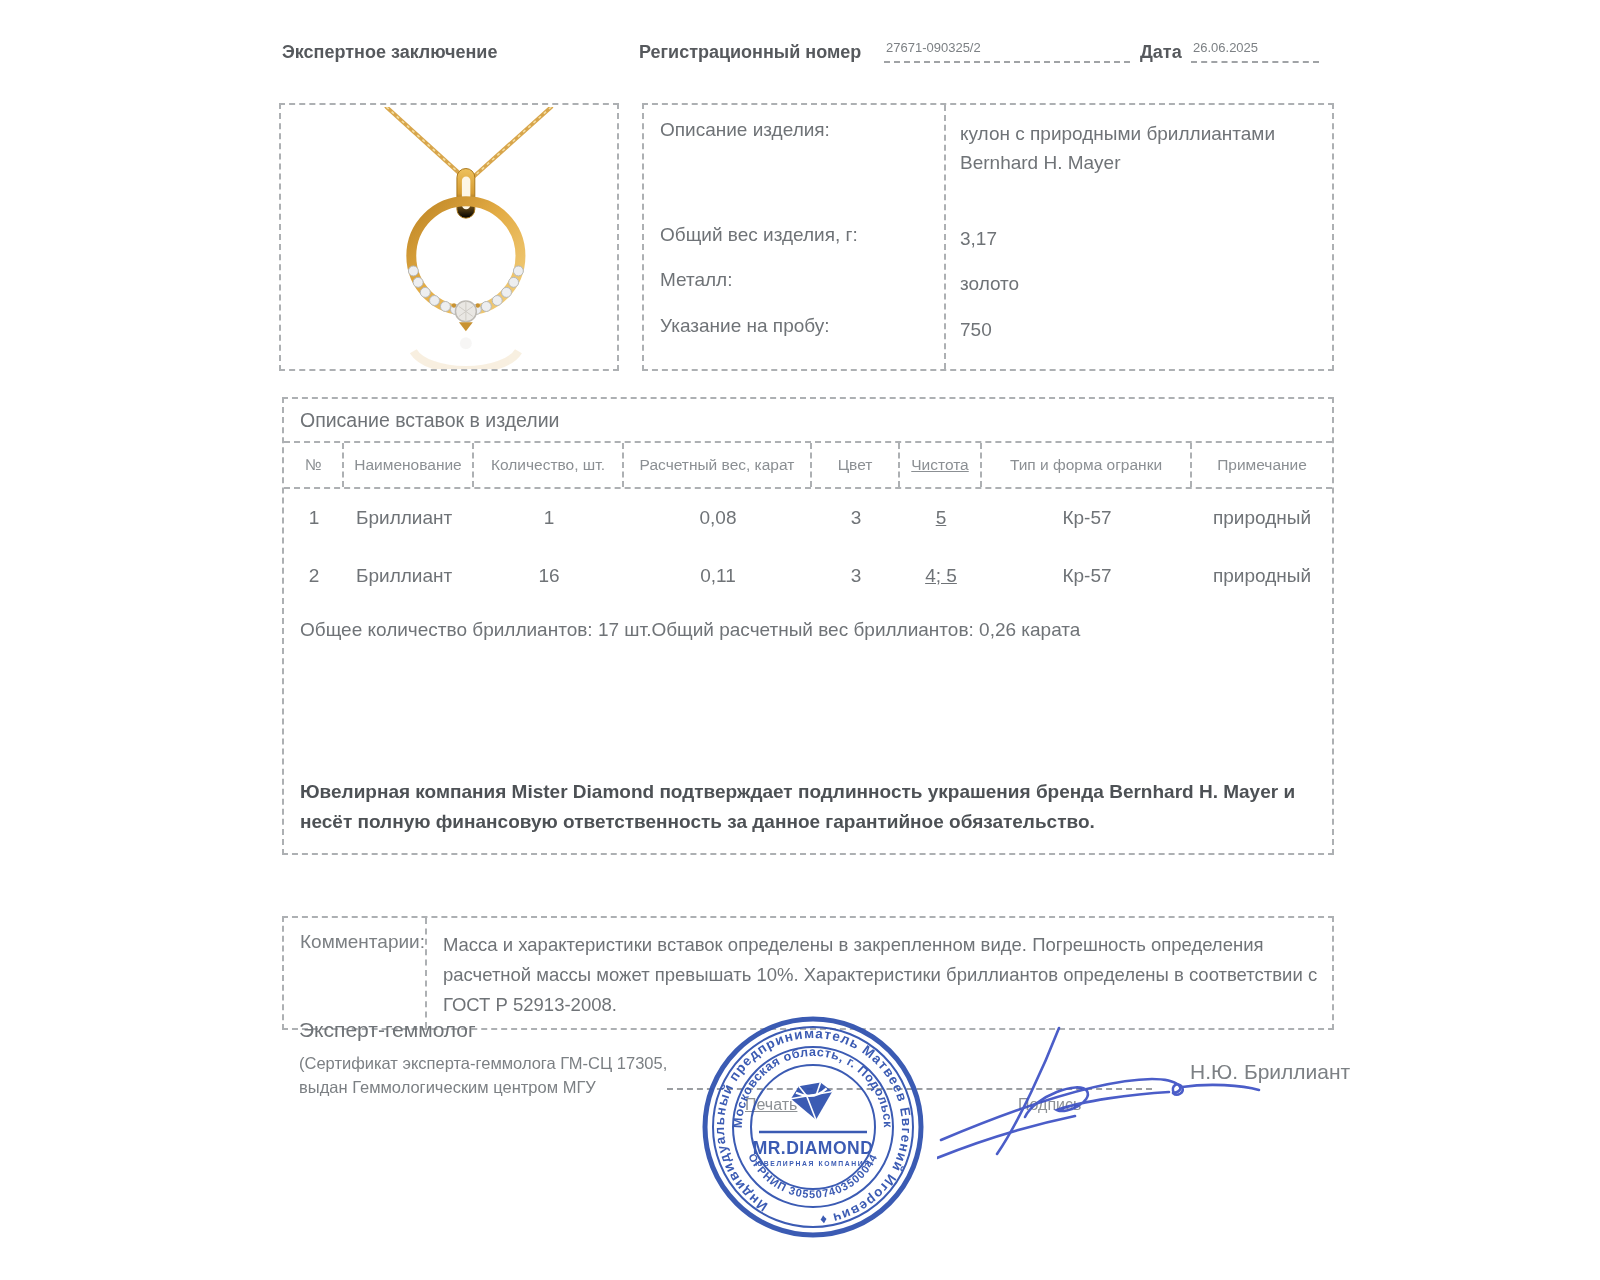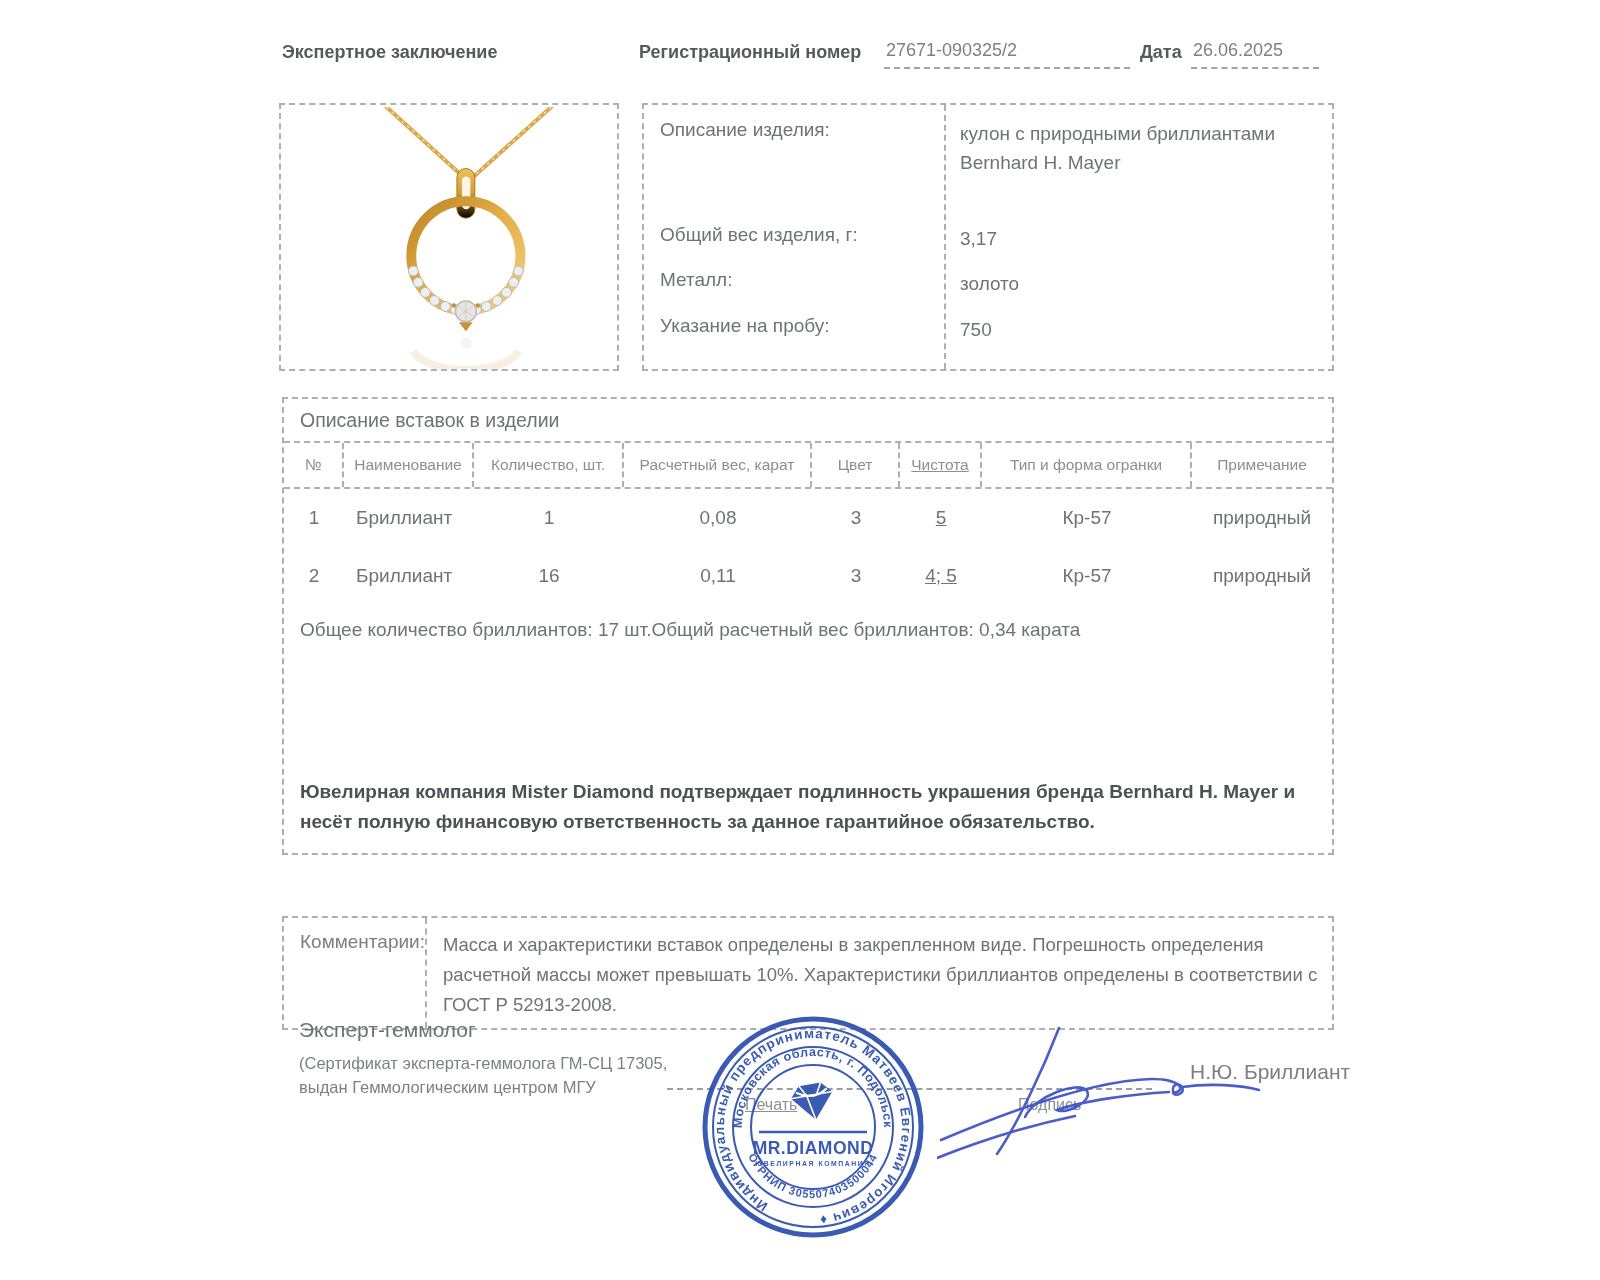--- a/index.html
+++ b/index.html
@@ -7,21 +7,21 @@
   body {
     width:1600px; height:1280px; position:relative; overflow:hidden;
     font-family:"Liberation Sans","DejaVu Sans",sans-serif;
     color:#6f7377;
   }
   .abs { position:absolute; }
 
   
   .hdr-bold { font-size:18px; font-weight:bold; color:#56595d; }
   .hdr-value {
-    font-size:18px; color:#7c8084; display:inline-block;
+    font-size:13px; color:#7c8084; display:inline-block;
     border-bottom:2px dashed #a0a3a6; padding:0 4px 6px 2px; text-align:left;
   }
 
   
   .panel { border:2px dashed #adb0b3; background:#fff; }
 
   
   .photo-box { left:267px; top:103px; width:340px; height:268px; padding:2px; }
 
   
@@ -188,21 +188,21 @@
       <div class="c3">16</div>
       <div class="c4">0,11</div>
       <div class="c5">3</div>
       <div class="c6">4; 5</div>
       <div class="c7">Кр-57</div>
       <div class="c8">природный</div>
     </div>
 
     <div class="tbl-summary">
       <span>Общее количество бриллиантов: 17 шт.</span>
-      <span>Общий расчетный вес бриллиантов: 0,34 карата</span>
+      <span>Общий расчетный вес бриллиантов: 0,26 карата</span>
     </div>
 
     <div class="tbl-guarantee">
       <div class="nowrap">Ювелирная компания Mister Diamond подтверждает подлинность украшения бренда Bernhard H. Mayer и</div>
       <div class="nowrap">несёт полную финансовую ответственность за данное гарантийное обязательство.</div>
     </div>
   </div>
 
   <div class="abs panel cmt-panel">
     <div class="cmt-label">Комментарии:</div>

